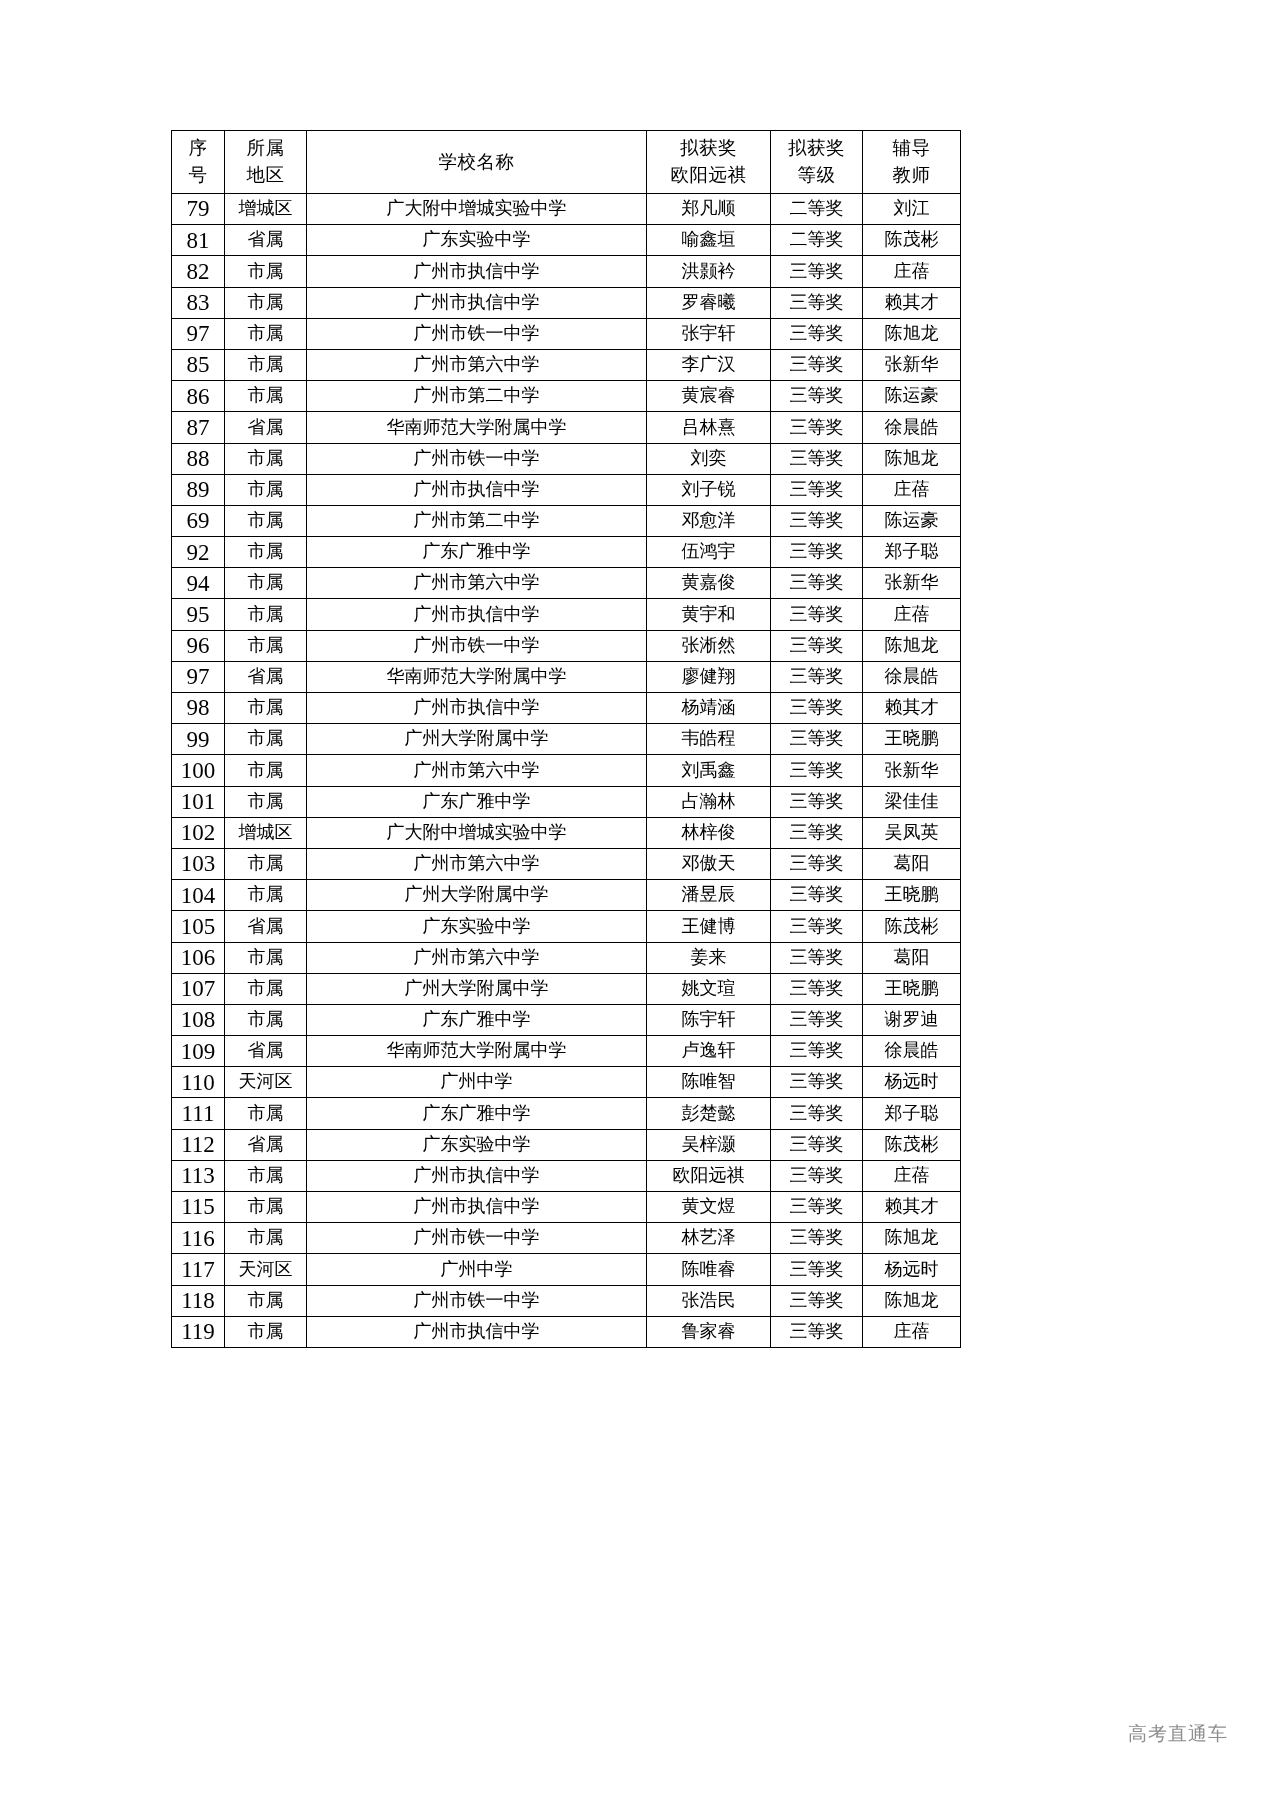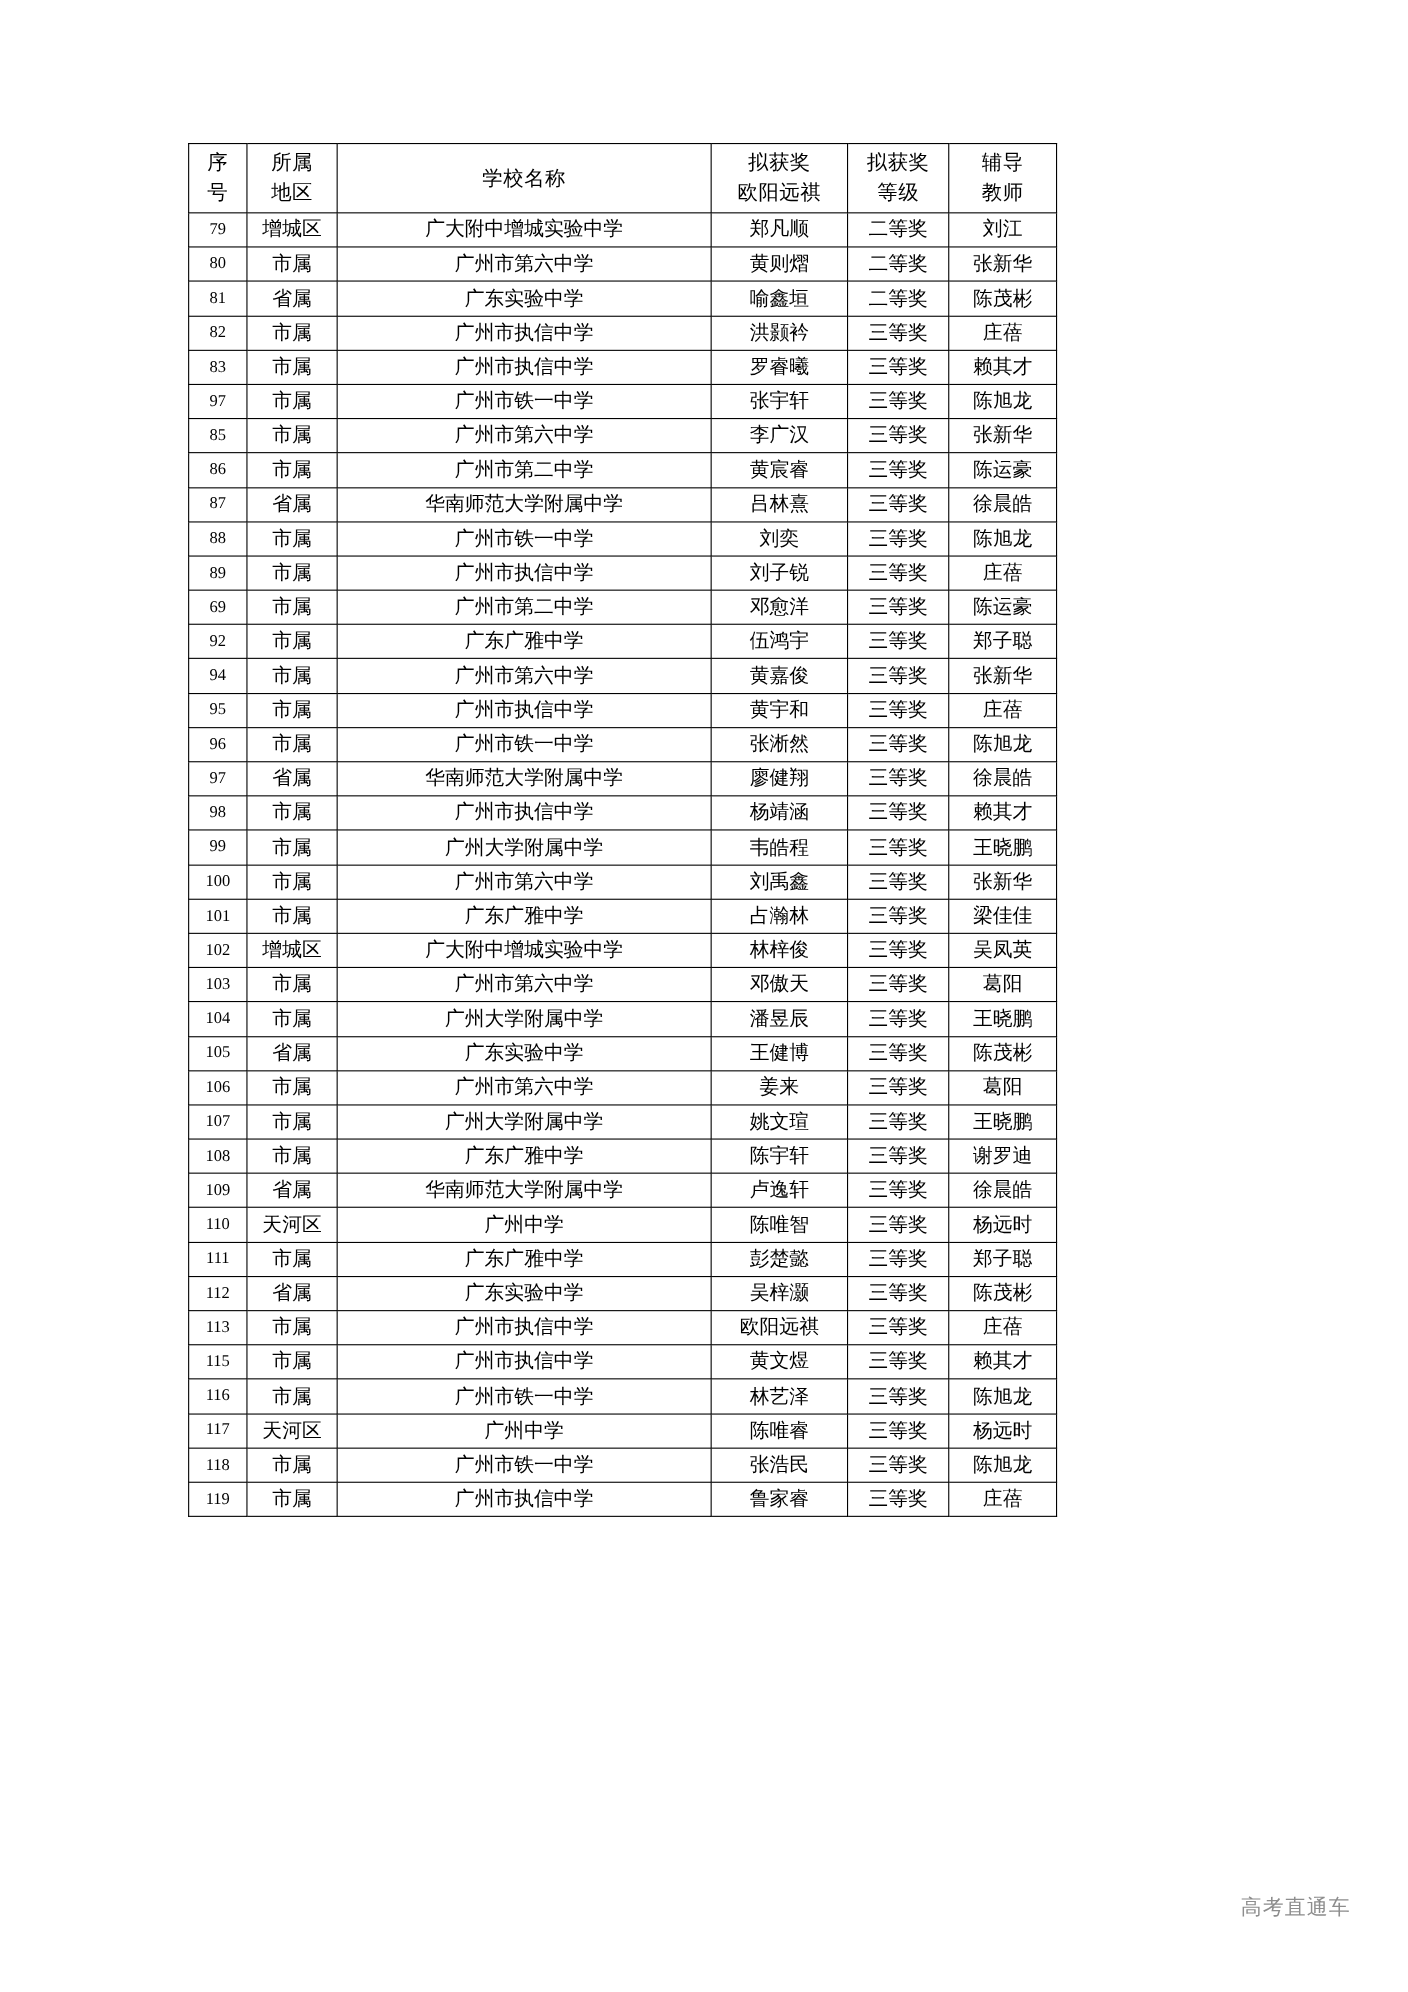--- a/index.html
+++ b/index.html
@@ -68,21 +68,21 @@
   }
 
   tbody td {
     height: 30.2px;
     font-size: 18px;
     line-height: 1.1;
     white-space: nowrap;
   }
 
   tbody td.num {
-    font-size: 15px;
+    font-size: 23px;
     font-family: "Liberation Serif", "DejaVu Serif", serif;
   }
 
   .watermark {
     position: absolute;
     right: 52px;
     bottom: 64px;
     font-size: 19px;
     color: #8d8d8d;
     letter-spacing: 1px;
@@ -134,28 +134,20 @@
       <tbody id="table-body">
           <tr>
             <td class="num">79</td>
             <td>增城区</td>
             <td>广大附中增城实验中学</td>
             <td>郑凡顺</td>
             <td>二等奖</td>
             <td>刘江</td>
           </tr>
           <tr>
-            <td class="num">80</td>
-            <td>市属</td>
-            <td>广州市第六中学</td>
-            <td>黄则熠</td>
-            <td>二等奖</td>
-            <td>张新华</td>
-          </tr>
-          <tr>
             <td class="num">81</td>
             <td>省属</td>
             <td>广东实验中学</td>
             <td>喻鑫垣</td>
             <td>二等奖</td>
             <td>陈茂彬</td>
           </tr>
           <tr>
             <td class="num">82</td>
             <td>市属</td>

